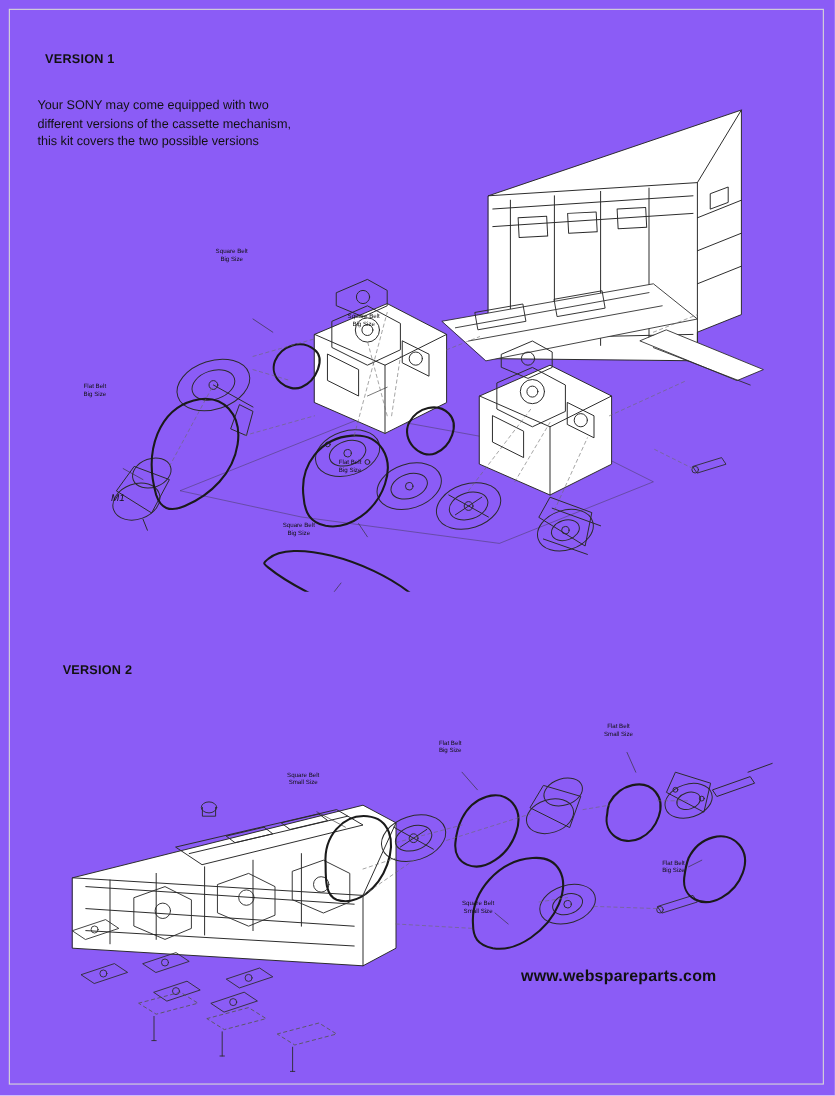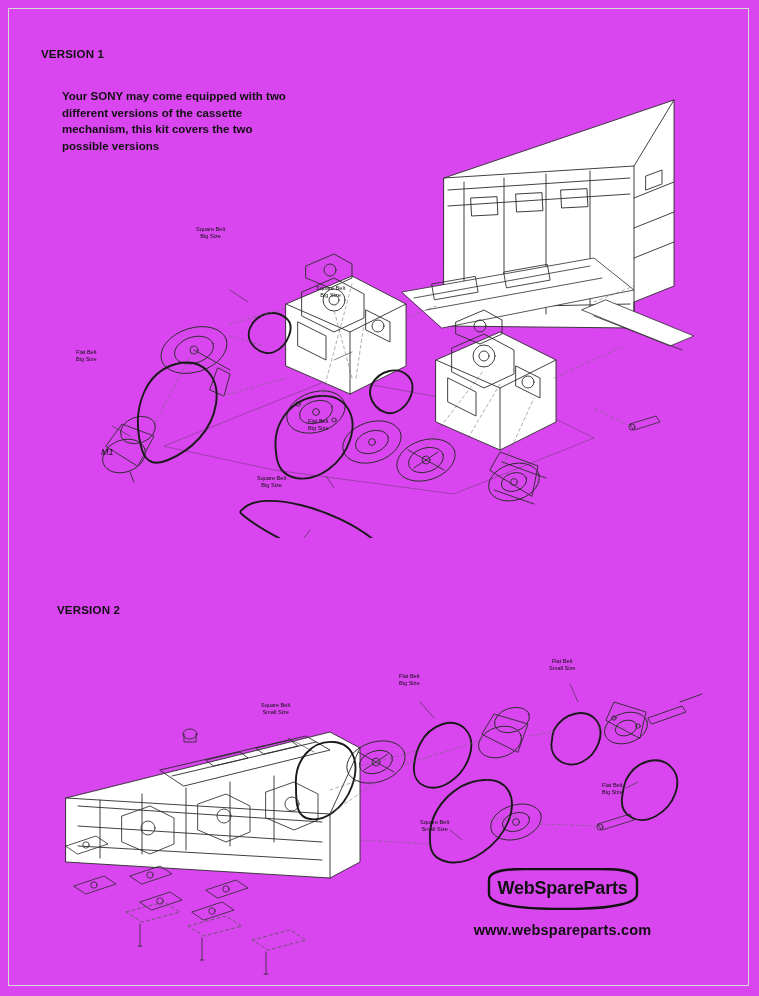--- a/index.html
+++ b/index.html
@@ -7,21 +7,21 @@
     padding: 0;
     background: #ffffff;
   }
   body {
     font-family: "Liberation Sans", sans-serif;
   }
   .page {
     position: relative;
     width: 759px;
     height: 996px;
-    background: #d946ef;
+    background: #8b5cf6;
     overflow: hidden;
   }
   .border-frame {
     position: absolute;
     left: 8px;
     top: 8px;
     width: 741px;
     height: 978px;
     border: 1px solid #d8d8d8;
     box-sizing: border-box;
@@ -31,25 +31,25 @@
     font-size: 11.5px;
     font-weight: bold;
     color: #111111;
     letter-spacing: 0.2px;
   }
   #version1-title { left: 41px; top: 48px; }
   #version2-title { left: 57px; top: 604px; text-align: center; }
 
   .intro-text {
     position: absolute;
-    left: 62px;
+    left: 34px;
     top: 88px;
     width: 232px;
     font-size: 11.5px;
-    font-weight: bold;
+    font-weight: normal;
     line-height: 16.5px;
     color: #111111;
   }
 
   .diagram {
     position: absolute;
   }
   #diagram-version1 {
     left: 34px;
     top: 78px;
@@ -427,21 +427,15 @@
   <div class="callout" style="left:602px; top:782px;">
     <span style="white-space:pre-line">Flat Belt
 Big Size</span>
   </div>
   <div class="callout" style="left:420px; top:819px;">
     <span style="white-space:pre-line">Square Belt
 Small Size</span>
   </div>
 
   <div class="brand-wrap">
-    <div class="brand-badge">
-      <svg width="168" height="42" viewBox="0 0 168 42" xmlns="http://www.w3.org/2000/svg">
-        <path d="M10 12 C 10 4, 22 1, 46 1 L122 1 C 146 1, 158 4, 158 12 L158 26 C 158 34, 140 41, 84 41 C 28 41, 10 34, 10 26 Z" fill="none" stroke="#111111" stroke-width="2.4"></path>
-      </svg>
-      <div class="brand-text">WebSpareParts</div>
-    </div>
     <div class="brand-url">www.webspareparts.com</div>
   </div>
 </div>
 
 </body></html>

